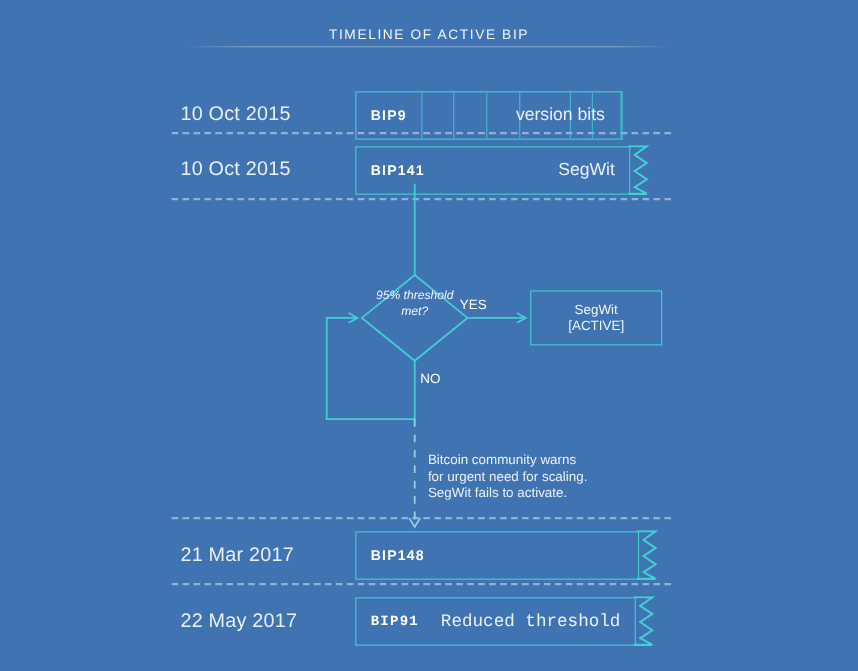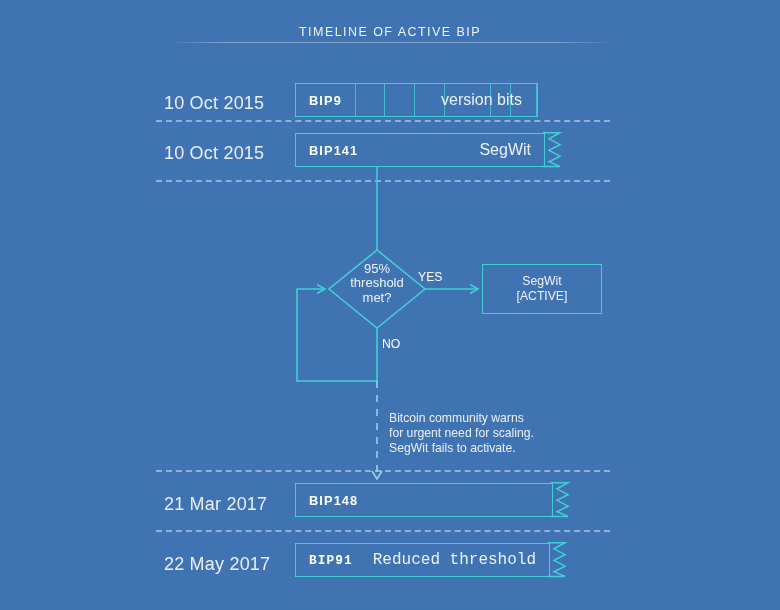--- a/index.html
+++ b/index.html
@@ -60,21 +60,22 @@
     color: #e9eff8;
     letter-spacing: 0.2px;
     white-space: nowrap;
   }
 
   
   .bip-bar {
     position: absolute;
     box-sizing: border-box;
     border: 1.6px solid #41cfd6;
-    height: 34px;
+    height: 44px;
+    margin-left: 28px;
   }
   .bip-bar.cells {
     display: flex;
   }
   .bip-cell {
     box-sizing: border-box;
     border-right: 1px solid rgba(65,207,214,0.78);
     height: 100%;
   }
   .bip-cell:last-child { border-right: none; }
@@ -118,23 +119,24 @@
     pointer-events: none;
   }
 
   
   #decision-label {
     position: absolute;
     left: 336px;
     top: 262px;
     width: 82px;
     text-align: center;
-    font-size: 13px;
+    font-size: 11px;
     line-height: 14.4px;
     color: #eef3fa;
+    font-style: italic;
   }
 
   
   .branch-label {
     position: absolute;
     font-size: 12.2px;
     color: #ffffff;
   }
   #yes-label { left: 418px; top: 270px; }
   #no-label  { left: 382px; top: 337px; }

